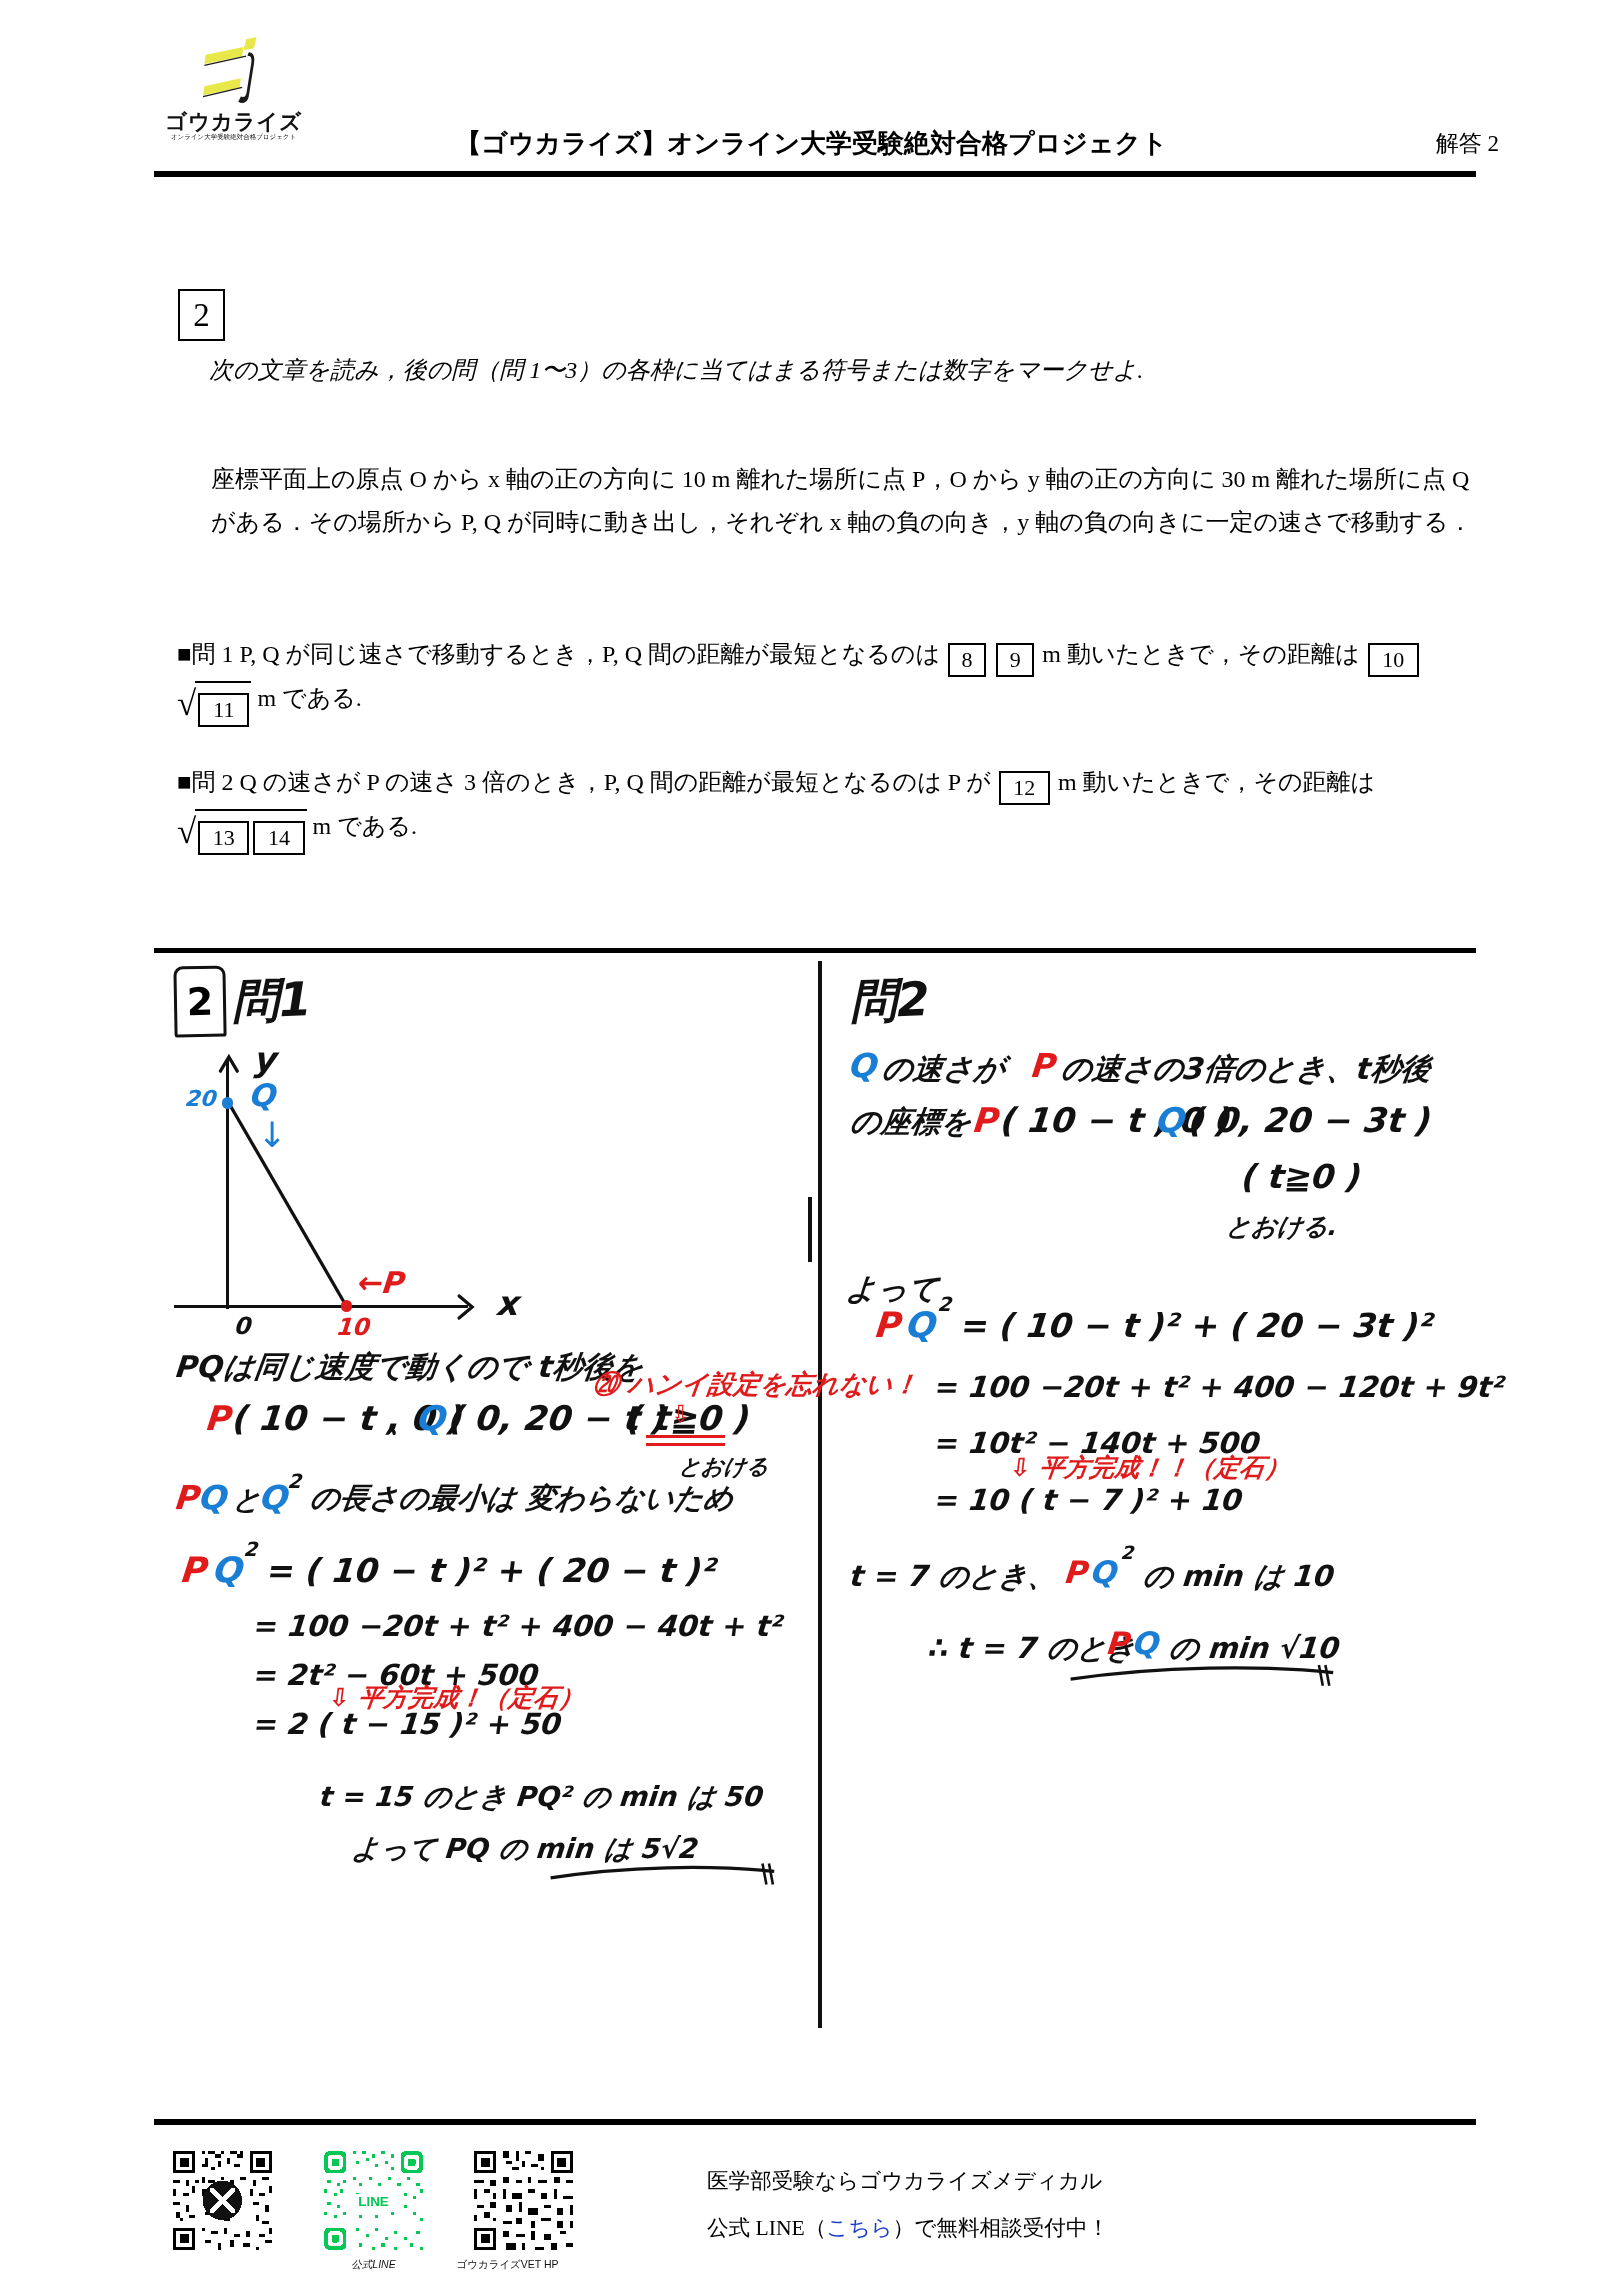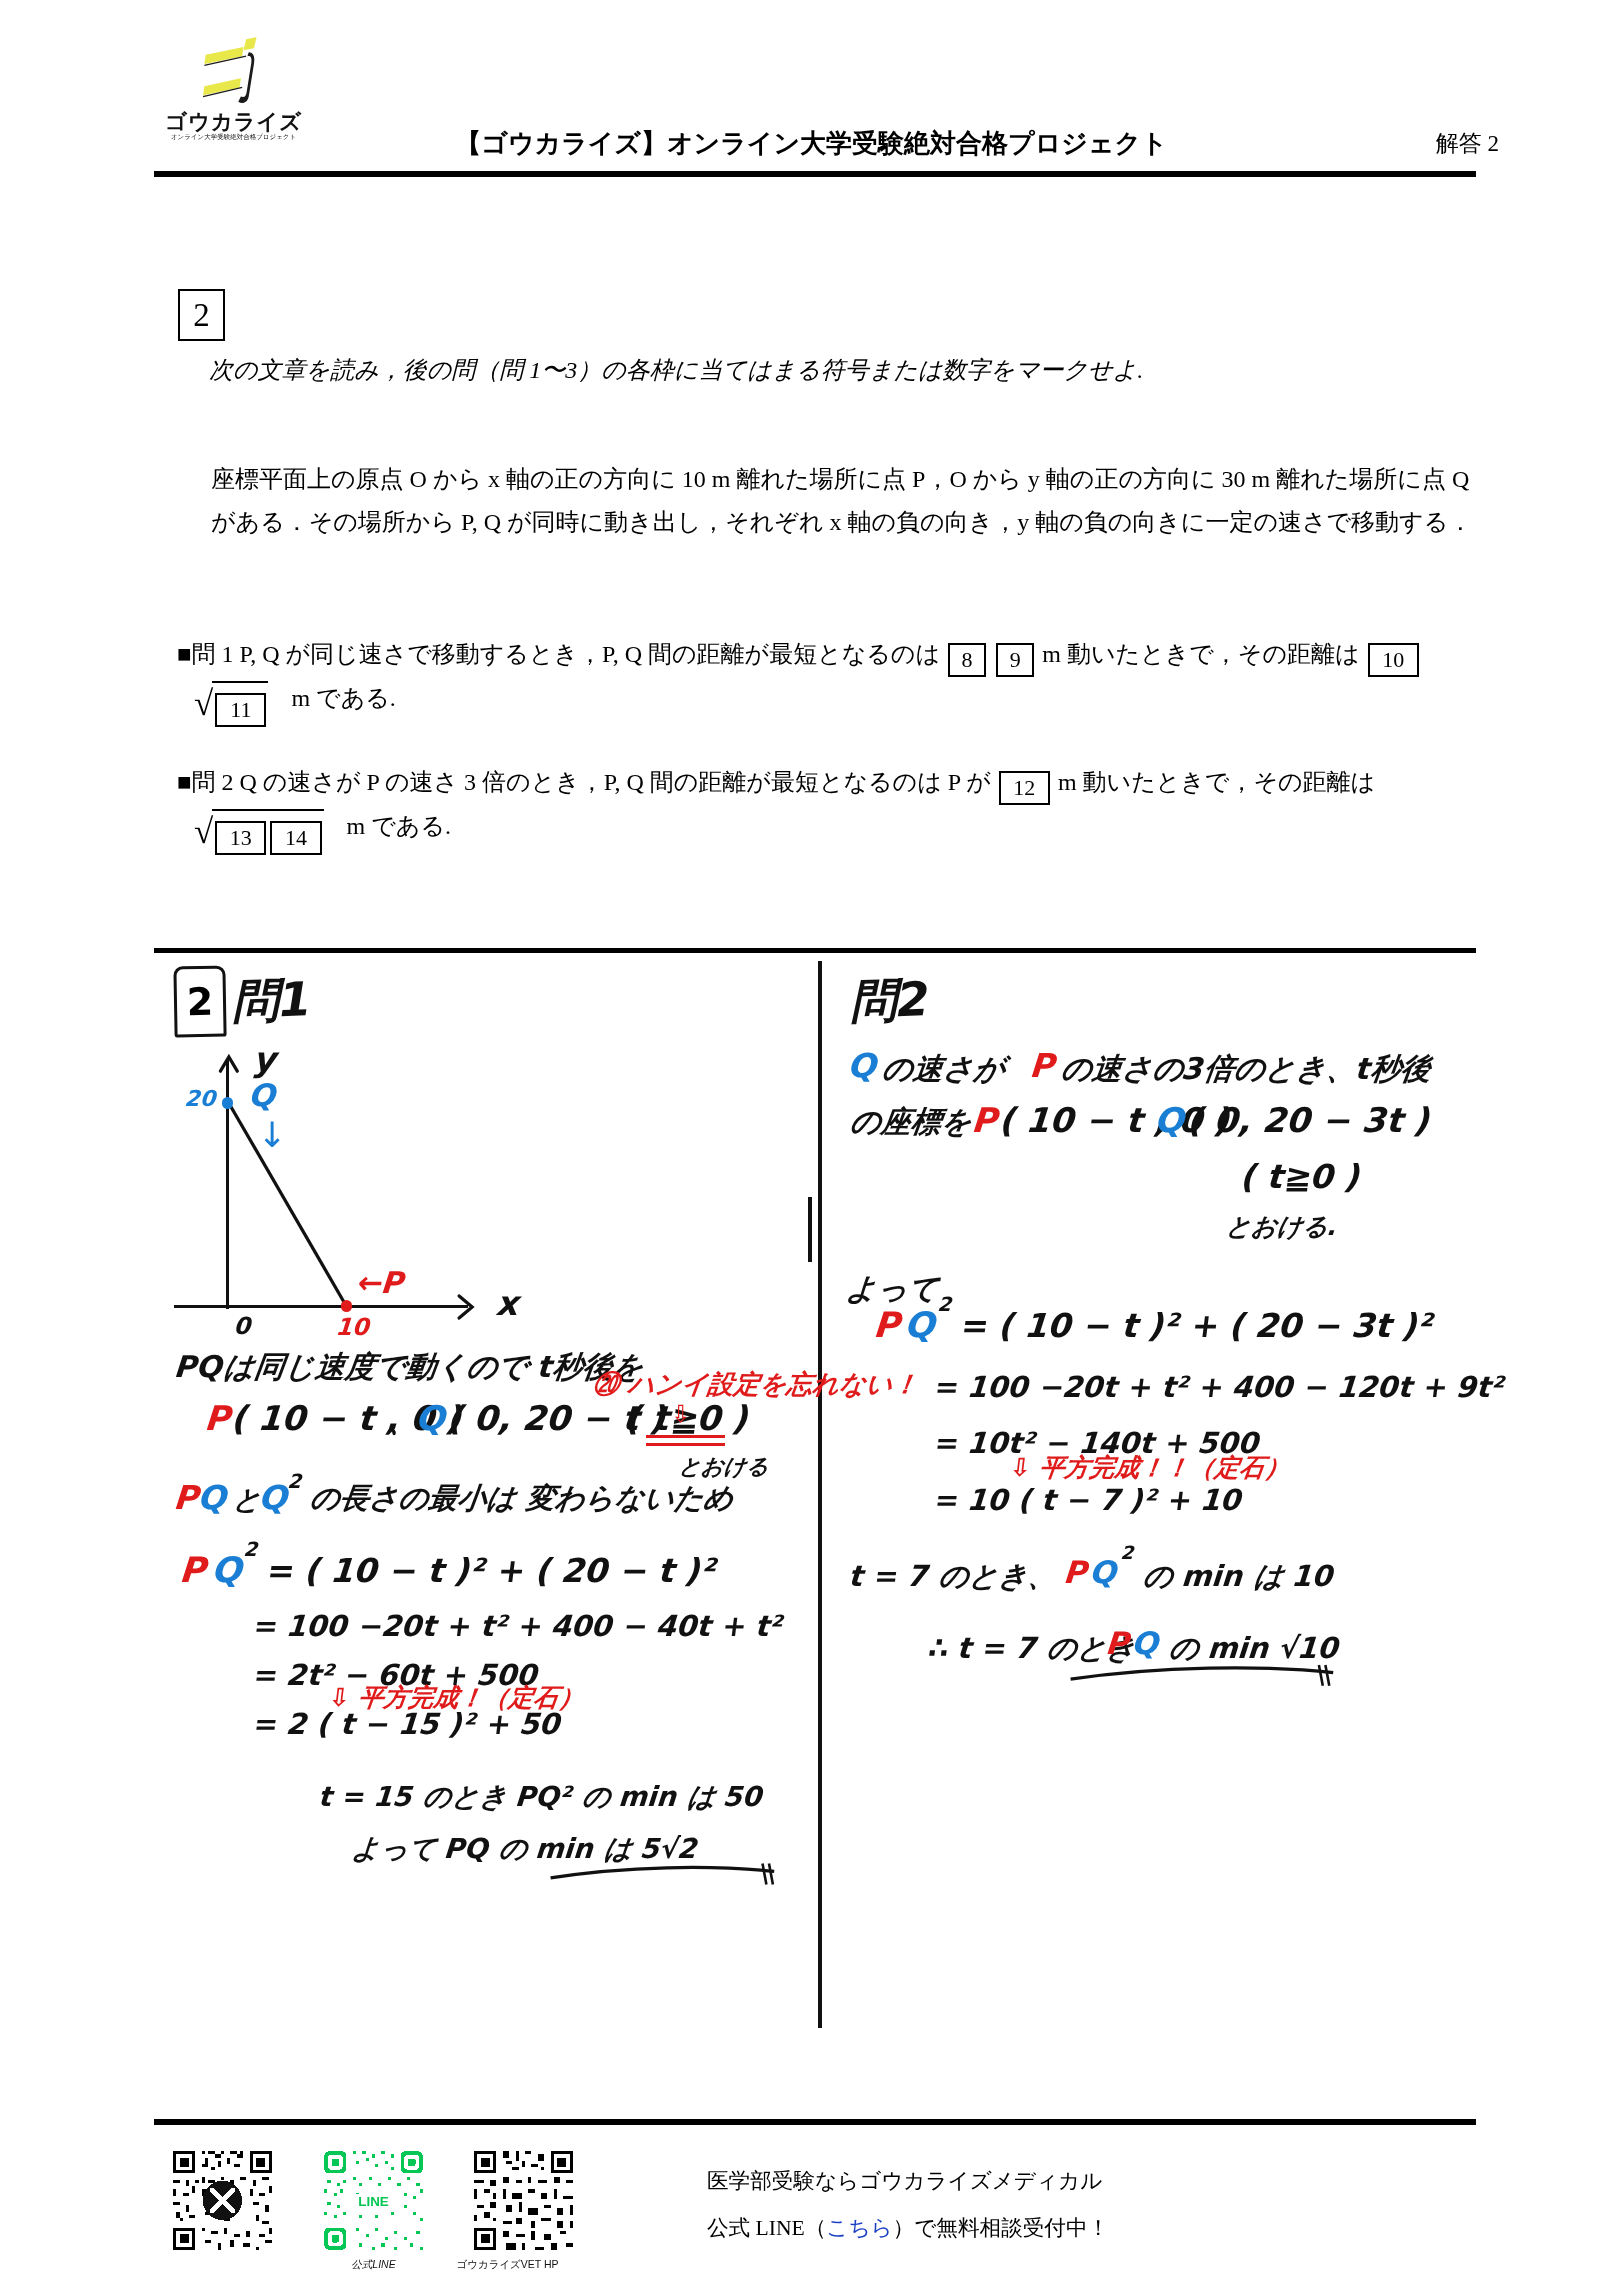--- a/index.html
+++ b/index.html
@@ -23,21 +23,21 @@
       display:flex;align-items:center;justify-content:center;font-size:33px;font-family:"Liberation Serif",serif;}
   .ptext{position:absolute;font-family:"Liberation Serif",serif;font-size:24px;line-height:43px;color:#000;}
   #instruction{left:209px;top:349px;width:1269px;font-style:italic;}
   #para1{left:211px;top:458px;width:1269px;text-indent:0;}
   #q1{left:177px;top:633px;width:1309px;}
   #q2{left:177px;top:761px;width:1309px;}
 
   .abox{display:inline-block;border:2px solid #000;min-width:29px;height:30px;line-height:29px;
       text-align:center;font-size:22px;vertical-align:-5.2px;margin:0 2px;padding:0 2.6px;box-sizing:content-box;}
   .abox.wide{min-width:42px;}
-  .sqrt-wrap{display:inline-block;position:relative;vertical-align:-5.2px;margin:0 17px;}
+  .sqrt-wrap{display:inline-block;position:relative;vertical-align:-5.2px;margin:0 0;}
   .sqrt-sym{display:inline-block;font-size:35px;line-height:30px;vertical-align:-3.9px;}
   .sqrt-bar{position:absolute;left:18.3px;right:0;top:-1.3px;height:2px;background:#000;}
 
   
   #hw{position:absolute;left:154px;top:948px;width:1322px;height:1086px;}
   #hw-top-rule{position:absolute;left:0;top:0;width:1322px;height:4.6px;background:#000;}
   #hw-divider{position:absolute;left:664px;top:13px;width:3.9px;height:1067px;background:#111;}
   #hw-divider-tick{position:absolute;left:654px;top:249px;width:3.9px;height:65px;background:#111;}
 
   .hand{position:absolute;font-family:"DejaVu Sans",sans-serif;color:#111;white-space:nowrap;}

